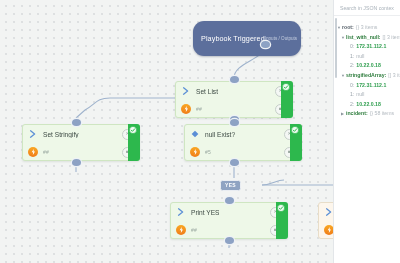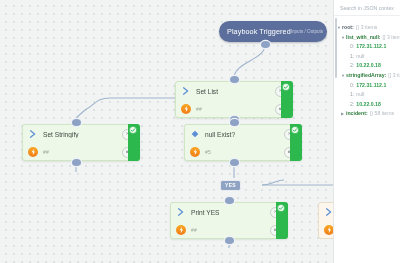--- a/index.html
+++ b/index.html
@@ -27,22 +27,22 @@
     background-size: 8px 8px;
     background-position: 2px 2px;
     overflow: hidden;
   }
 
   #edges { position: absolute; left: 0; top: 0; width: 333px; height: 263px; }
 
   
   .trigger-node {
     position: absolute;
-    left: 219px; top: 21px;
-    width: 108px; height: 21px;
+    left: 193px; top: 21px;
+    width: 108px; height: 35px;
     background: #5c6f9c;
     border-radius: 11px;
     box-shadow: 0 1px 2px rgba(40,50,80,.28);
     display: flex;
     align-items: center;
     padding: 0 8px;
     box-sizing: border-box;
   }
   .trigger-title {
     color: #ffffff;

